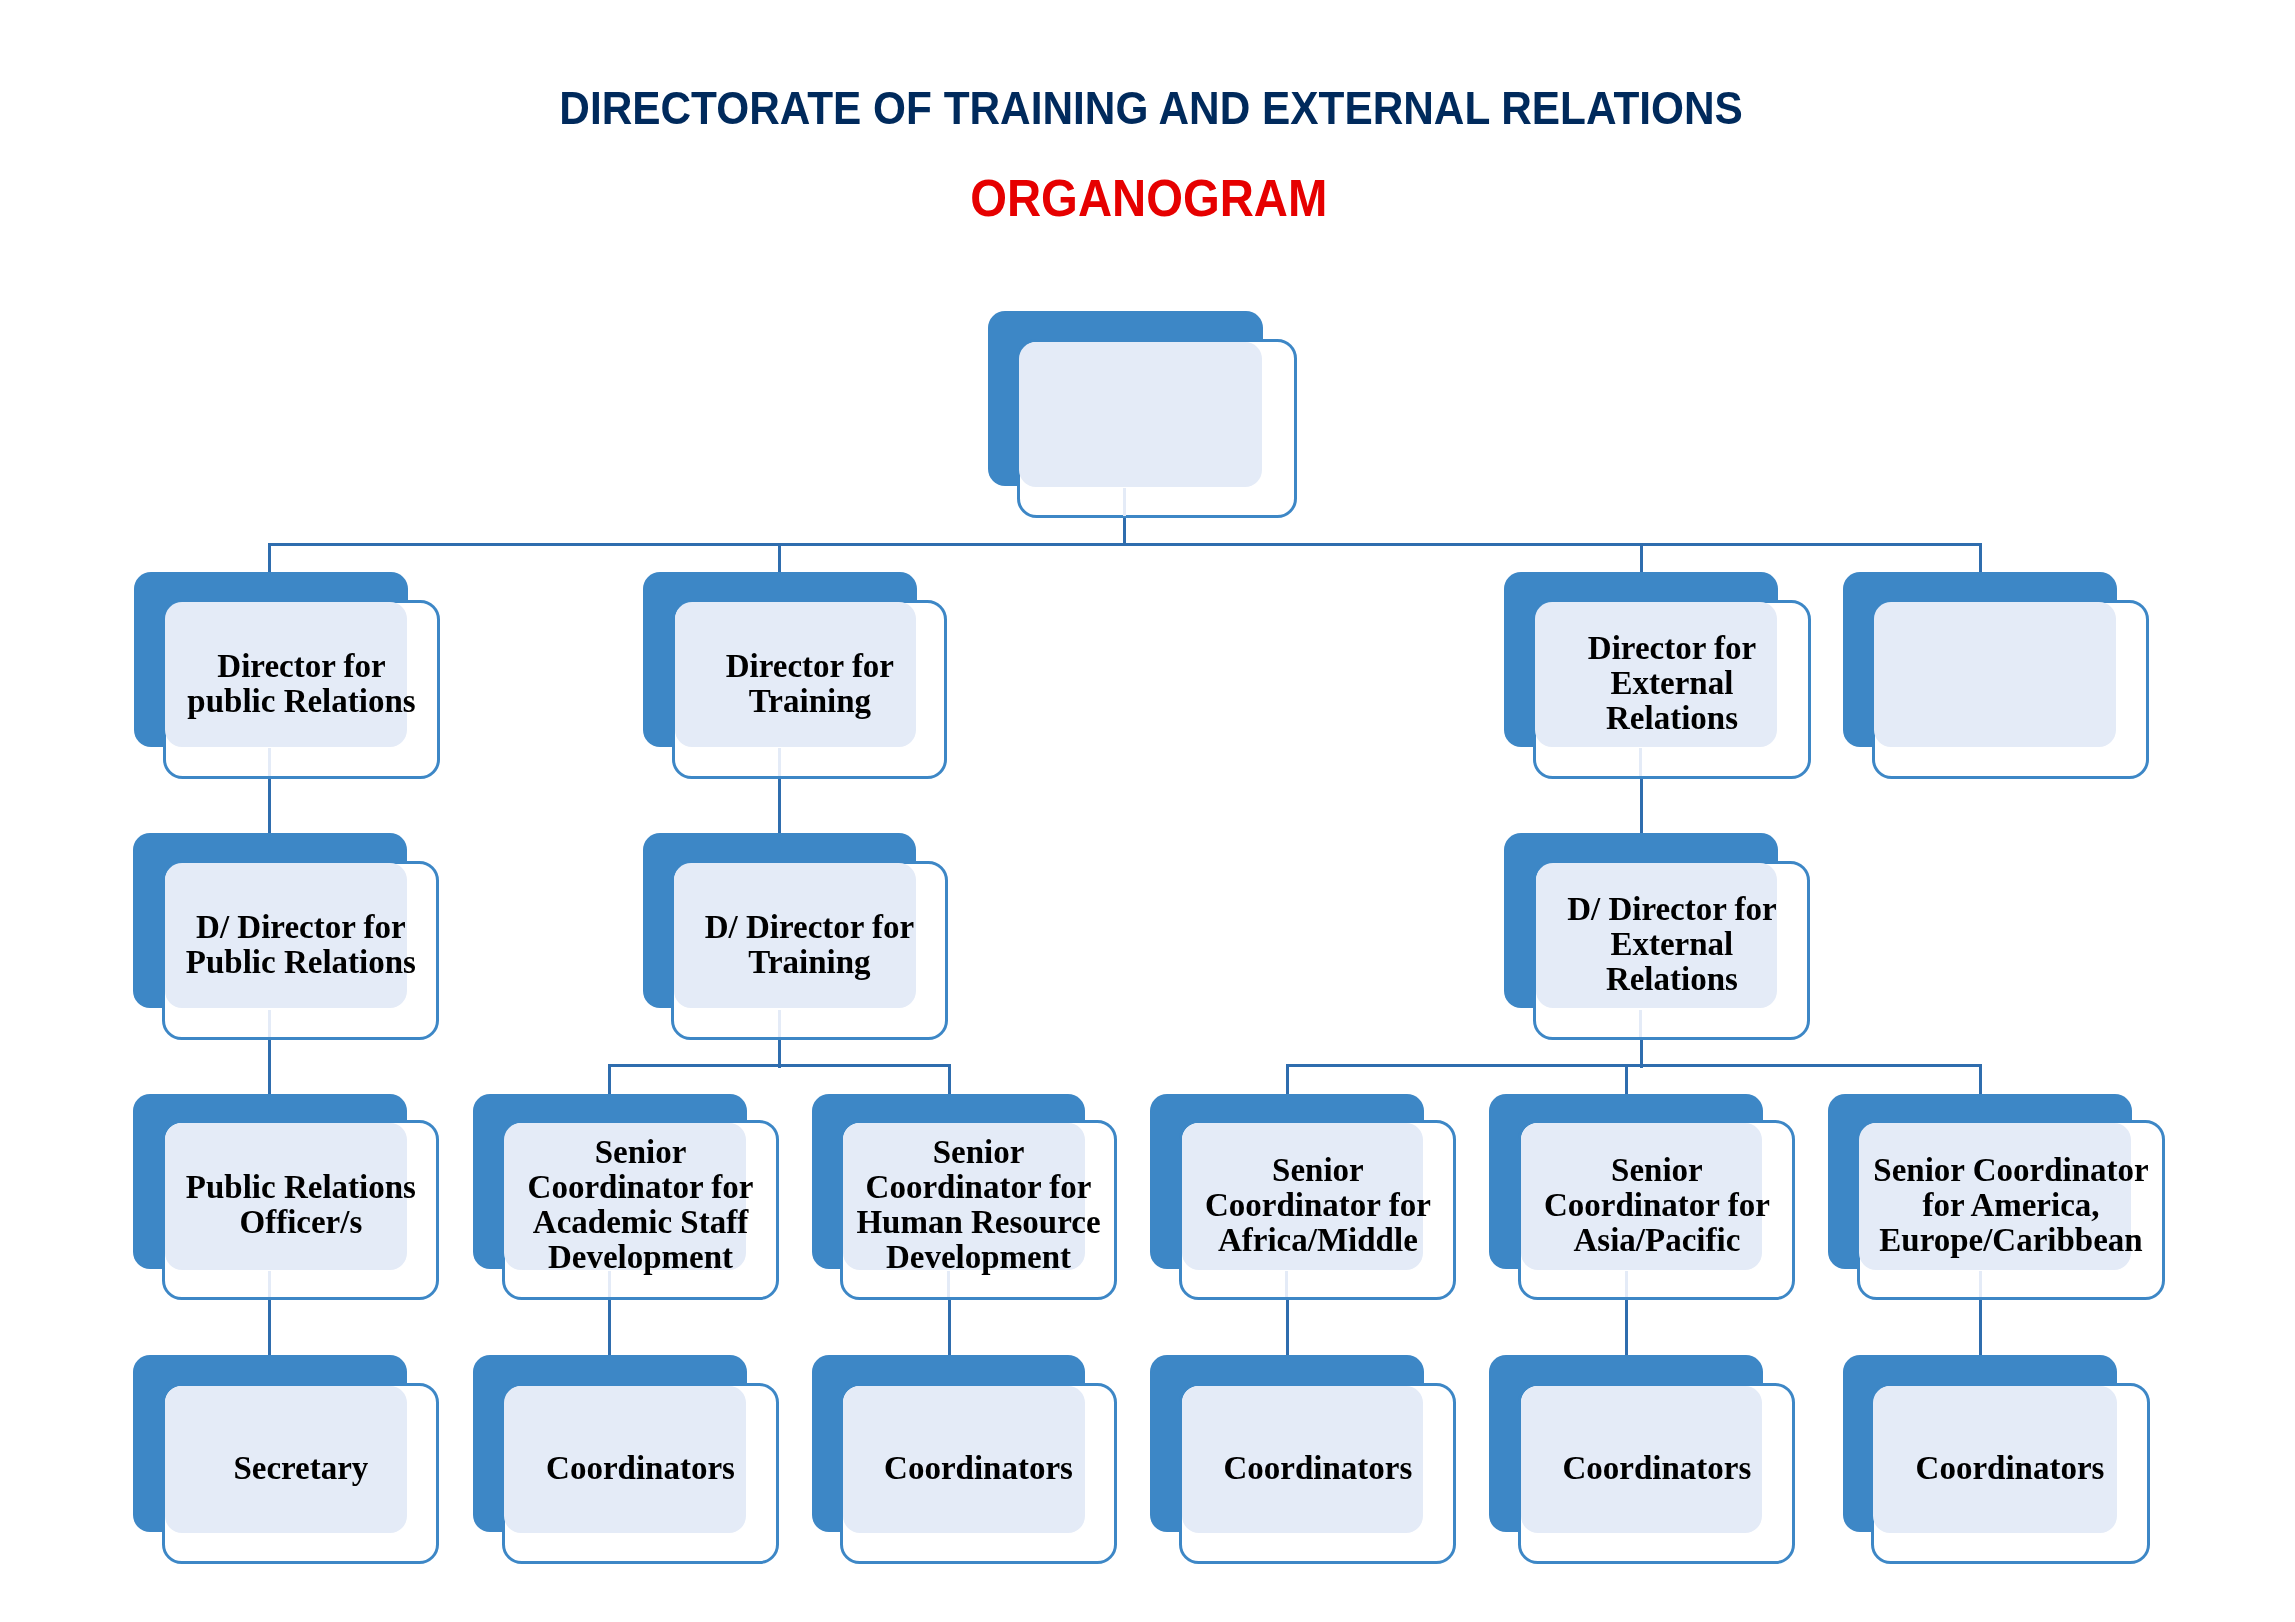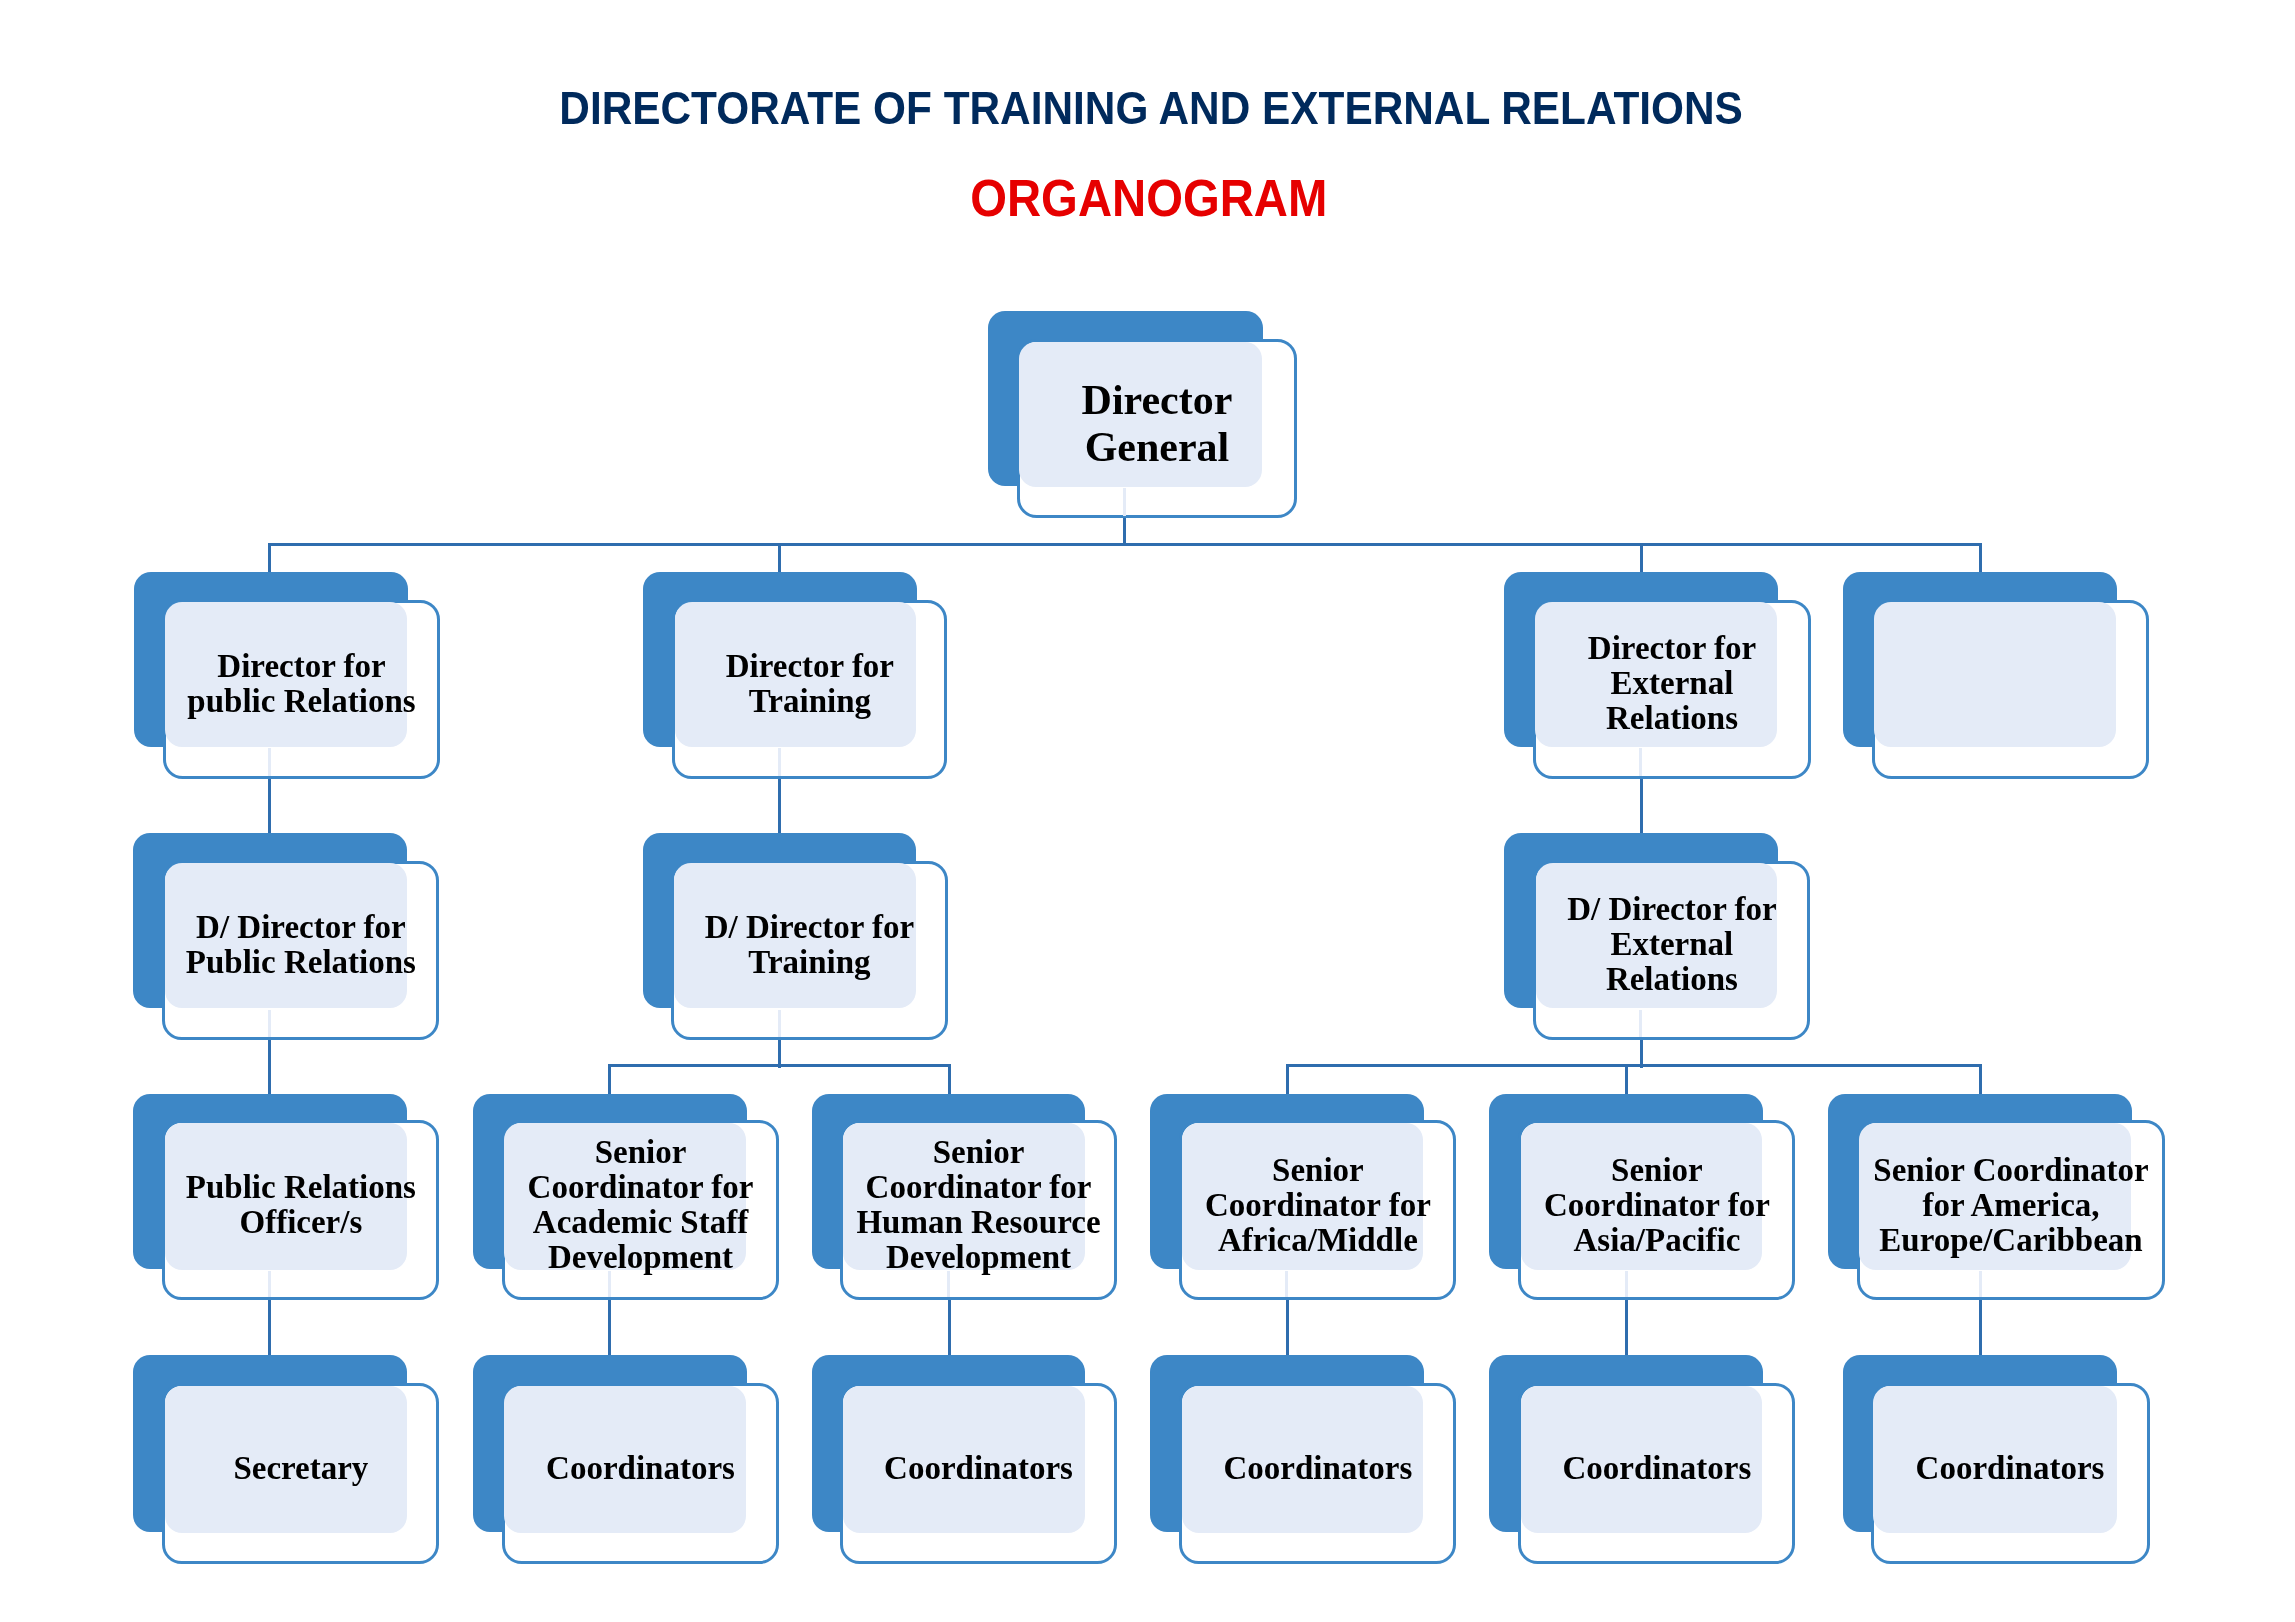--- a/index.html
+++ b/index.html
@@ -63,22 +63,20 @@
     <div class="conn" style="left:1625px; top:1296px; width:3.3px; height:55px;"></div>
     <div class="conn" style="left:1979px; top:1296px; width:3.3px; height:55px;"></div>
   </div>
 
   <div id="nodes">
     <div class="node top" style="left: 988px; top: 307px; width: 309px; height: 207px;">
       <div class="dark" style="left: 0px; top: 0px; width: 275px; height: 175px;"></div>
         <div class="outline" style="left: 29px; top: 28px; width: 280px; height: 179px;"></div>
         <div class="fill" style="left: 31px; top: 31px; width: 243px; height: 145px;"></div>
         <div class="conn-faint" style="position: absolute; left: 135px; top: 177px; width: 2.6px; height: 27.5px;"></div>
-        <div class="label" style="left: 29px; top: 23px; width: 280px; height: 179px;">Director
-General</div>
     </div>
 
     <div class="node" style="left: 134px; top: 568px; width: 306px; height: 207px;">
       <div class="dark" style="left: 0px; top: 0px; width: 274px; height: 175px;"></div>
         <div class="outline" style="left: 29px; top: 27.5px; width: 277px; height: 179px;"></div>
         <div class="fill" style="left: 31px; top: 30px; width: 242px; height: 145px;"></div>
         <div class="conn-faint" style="position: absolute; left: 134px; top: 176px; width: 2.6px; height: 27.5px;"></div>
         <div class="label" style="left: 29px; top: 22px; width: 277px; height: 179px;">Director for
 public Relations</div>
     </div>

